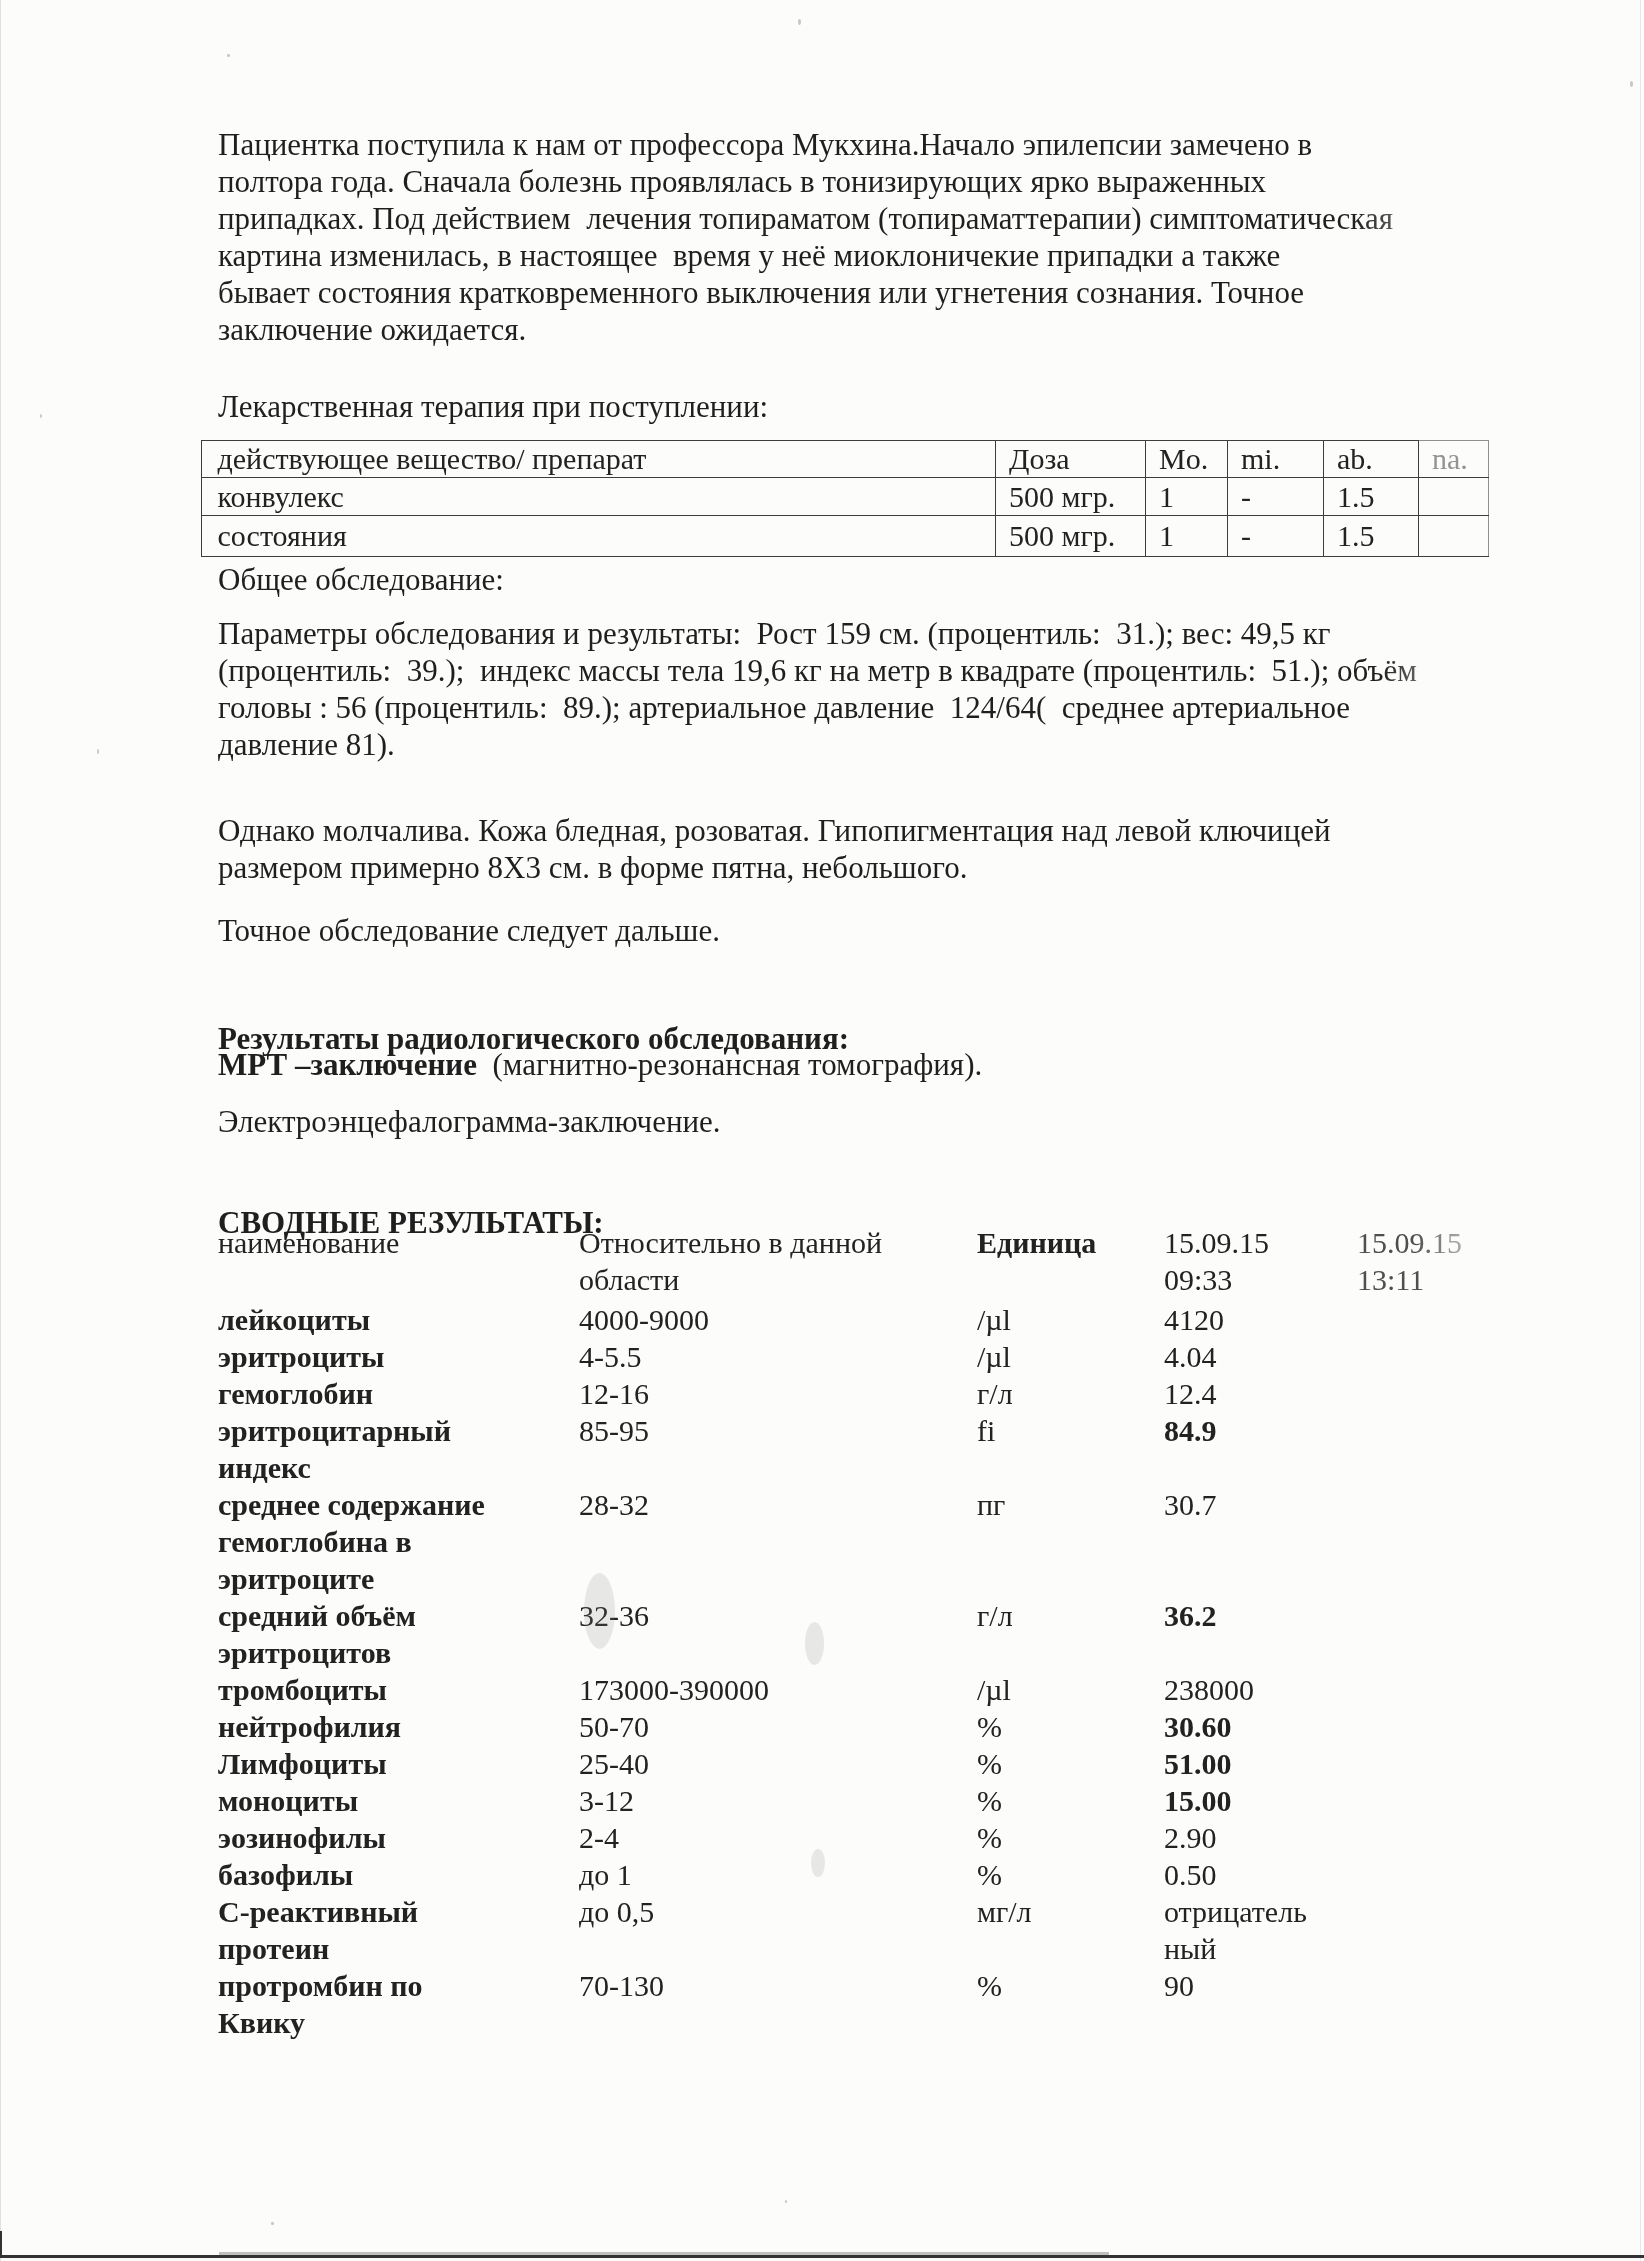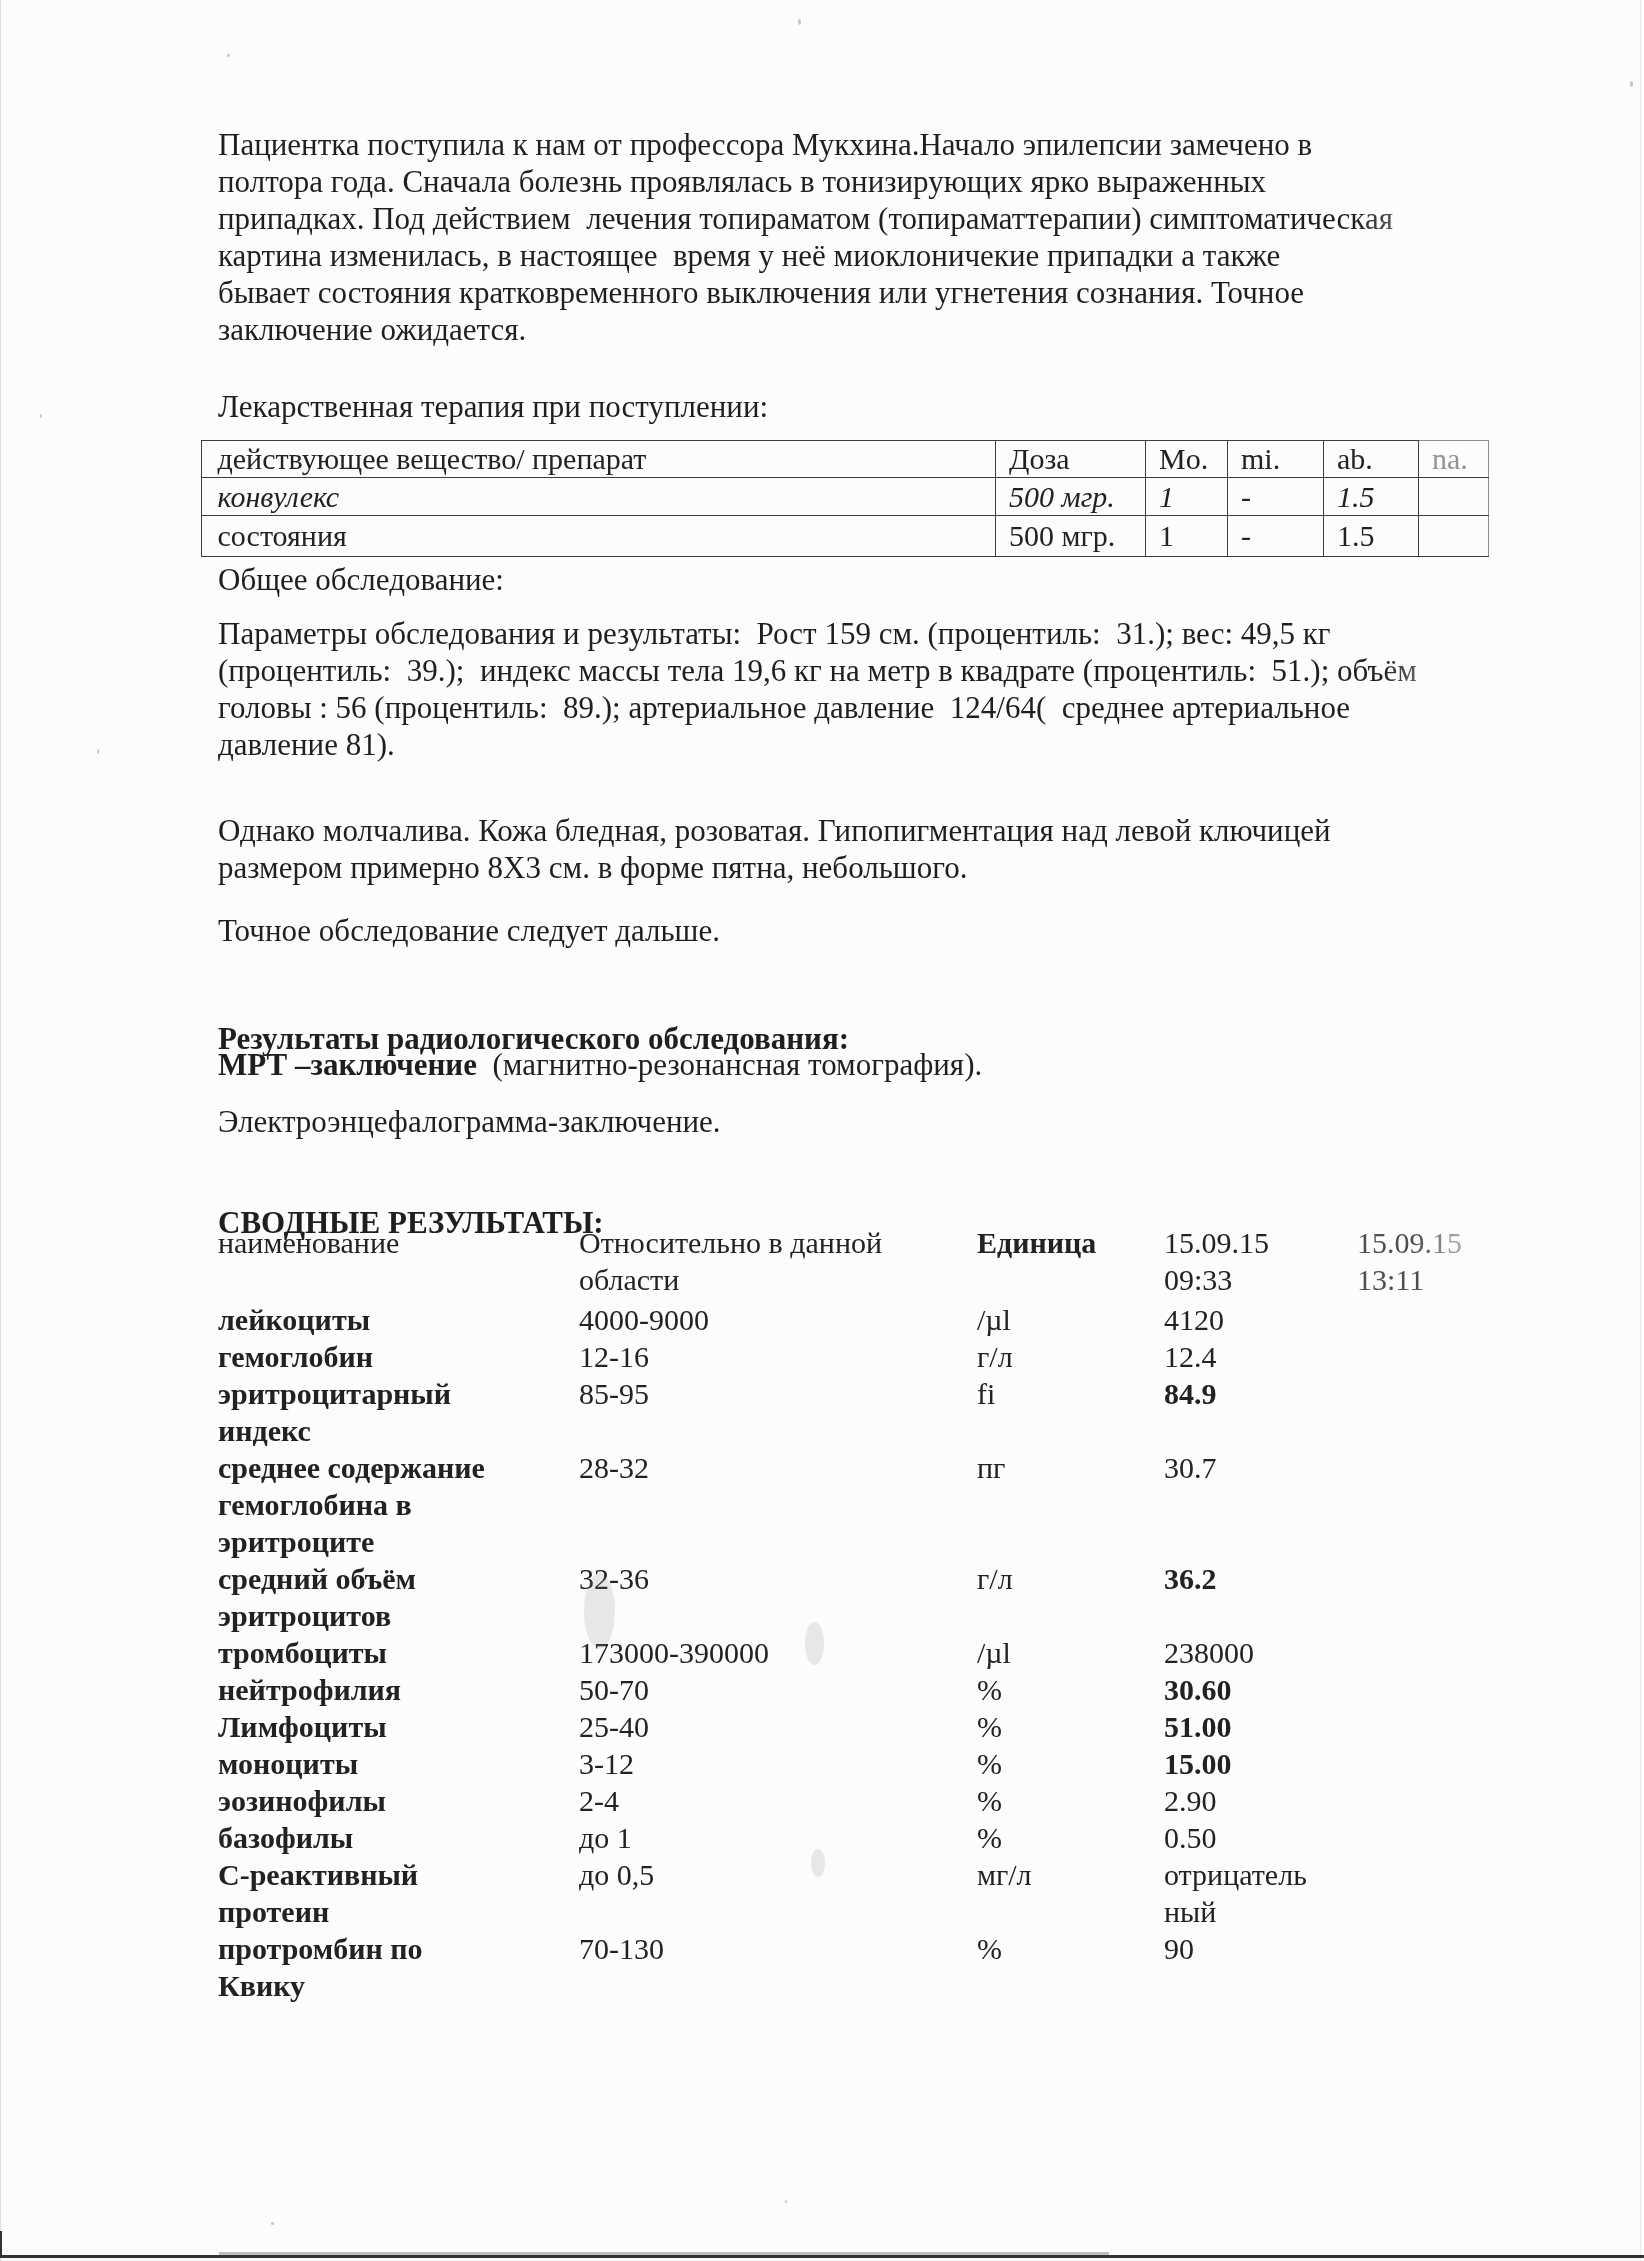--- a/index.html
+++ b/index.html
@@ -23,21 +23,21 @@
     font-size:30px;color:#222;
   }
   table.med td{
     border:1.3px solid #3d3d3d;
     padding:0 0 0 13px;
     vertical-align:middle;
     white-space:nowrap;overflow:hidden;
   }
   table.med td.first{padding-left:15.5px;}
   table.med tr.r1 td{height:36px;}
-  table.med tr.r2 td{height:37px;font-style:italic;}
+  table.med tr.r2 td{height:37px;}
   table.med tr.r3 td{height:40px;}
   table.med td.na{color:#949494;border-left-color:#8f8f8f;border-top-color:#8f8f8f;}
   table.med td.naRight{border-right-color:#8f8f8f;}
 
   
   table.res{
     position:absolute;left:218px;top:1224px;
     width:1296px;
     border-collapse:collapse;table-layout:fixed;
     font-size:30px;color:#222;
@@ -145,20 +145,27 @@
 13:11</td>
     </tr>
     <tr>
       <td class="name">лейкоциты</td>
       <td>4000-9000</td>
       <td>/µl</td>
       <td>4120</td>
       <td></td>
     </tr>
     <tr>
+      <td class="name">эритроциты</td>
+      <td>4-5.5</td>
+      <td>/µl</td>
+      <td>4.04</td>
+      <td></td>
+    </tr>
+    <tr>
       <td class="name">гемоглобин</td>
       <td>12-16</td>
       <td>г/л</td>
       <td>12.4</td>
       <td></td>
     </tr>
     <tr>
       <td class="name">эритроцитарный
 индекс</td>
       <td>85-95</td>

